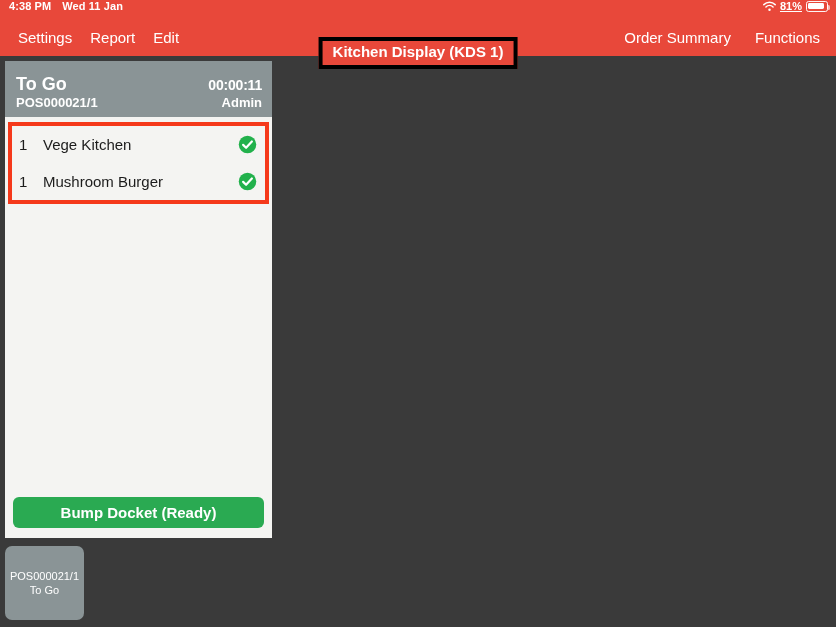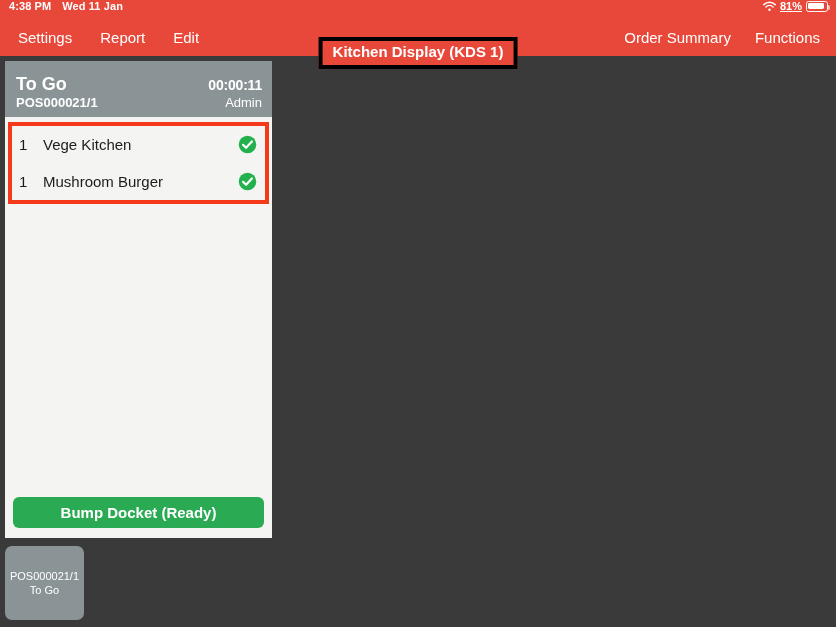--- a/index.html
+++ b/index.html
@@ -41,21 +41,21 @@
     position:absolute; left:1.2px; top:1.2px;
     width:81%; height:calc(100% - 2.4px);
     background:#fff; border-radius:1.4px;
   }
 
   
   .navbar {
     position:absolute; left:0; top:18px; width:836px; height:38px;
     background:#e8483a;
   }
-  .nav-left { position:absolute; left:18px; top:0; height:38px; display:flex; align-items:center; gap:28px; }
+  .nav-left { position:absolute; left:18px; top:0; height:38px; display:flex; align-items:center; gap:18px; }
   .nav-right { position:absolute; right:16px; top:0; height:38px; display:flex; align-items:center; gap:24px; }
   .nav-item { color:#fff; font-size:15px; white-space:nowrap; cursor:pointer; }
 
   .kds-title-wrap {
     position:absolute; left:50%; top:19px; transform:translateX(-50%);
     border:4px solid #000;
     padding:2px 10px 4px 10px;
     background:#e8483a;
   }
   .kds-title {
@@ -71,21 +71,21 @@
   }
   .docket-head {
     height:56px; background:#8a9496; color:#fff;
     padding:6px 10px 0 11px;
     display:flex; flex-direction:column; justify-content:center;
   }
   .dh-row { display:flex; align-items:baseline; justify-content:space-between; }
   .dh-type { font-size:18px; font-weight:bold; }
   .dh-timer { font-size:14px; font-weight:bold; letter-spacing:-0.2px; }
   .dh-ref { font-size:13px; font-weight:bold; }
-  .dh-user { font-size:13px; font-weight:normal; }
+  .dh-user { font-size:13px; font-weight:bold; }
 
   .items-hl {
     margin:5px 3px 0 3px;
     border:4px solid #f5391b;
     background:#f4f4f2;
   }
   .item-row {
     display:flex; align-items:center;
     height:37px; padding:0 8px 0 7px;
   }

